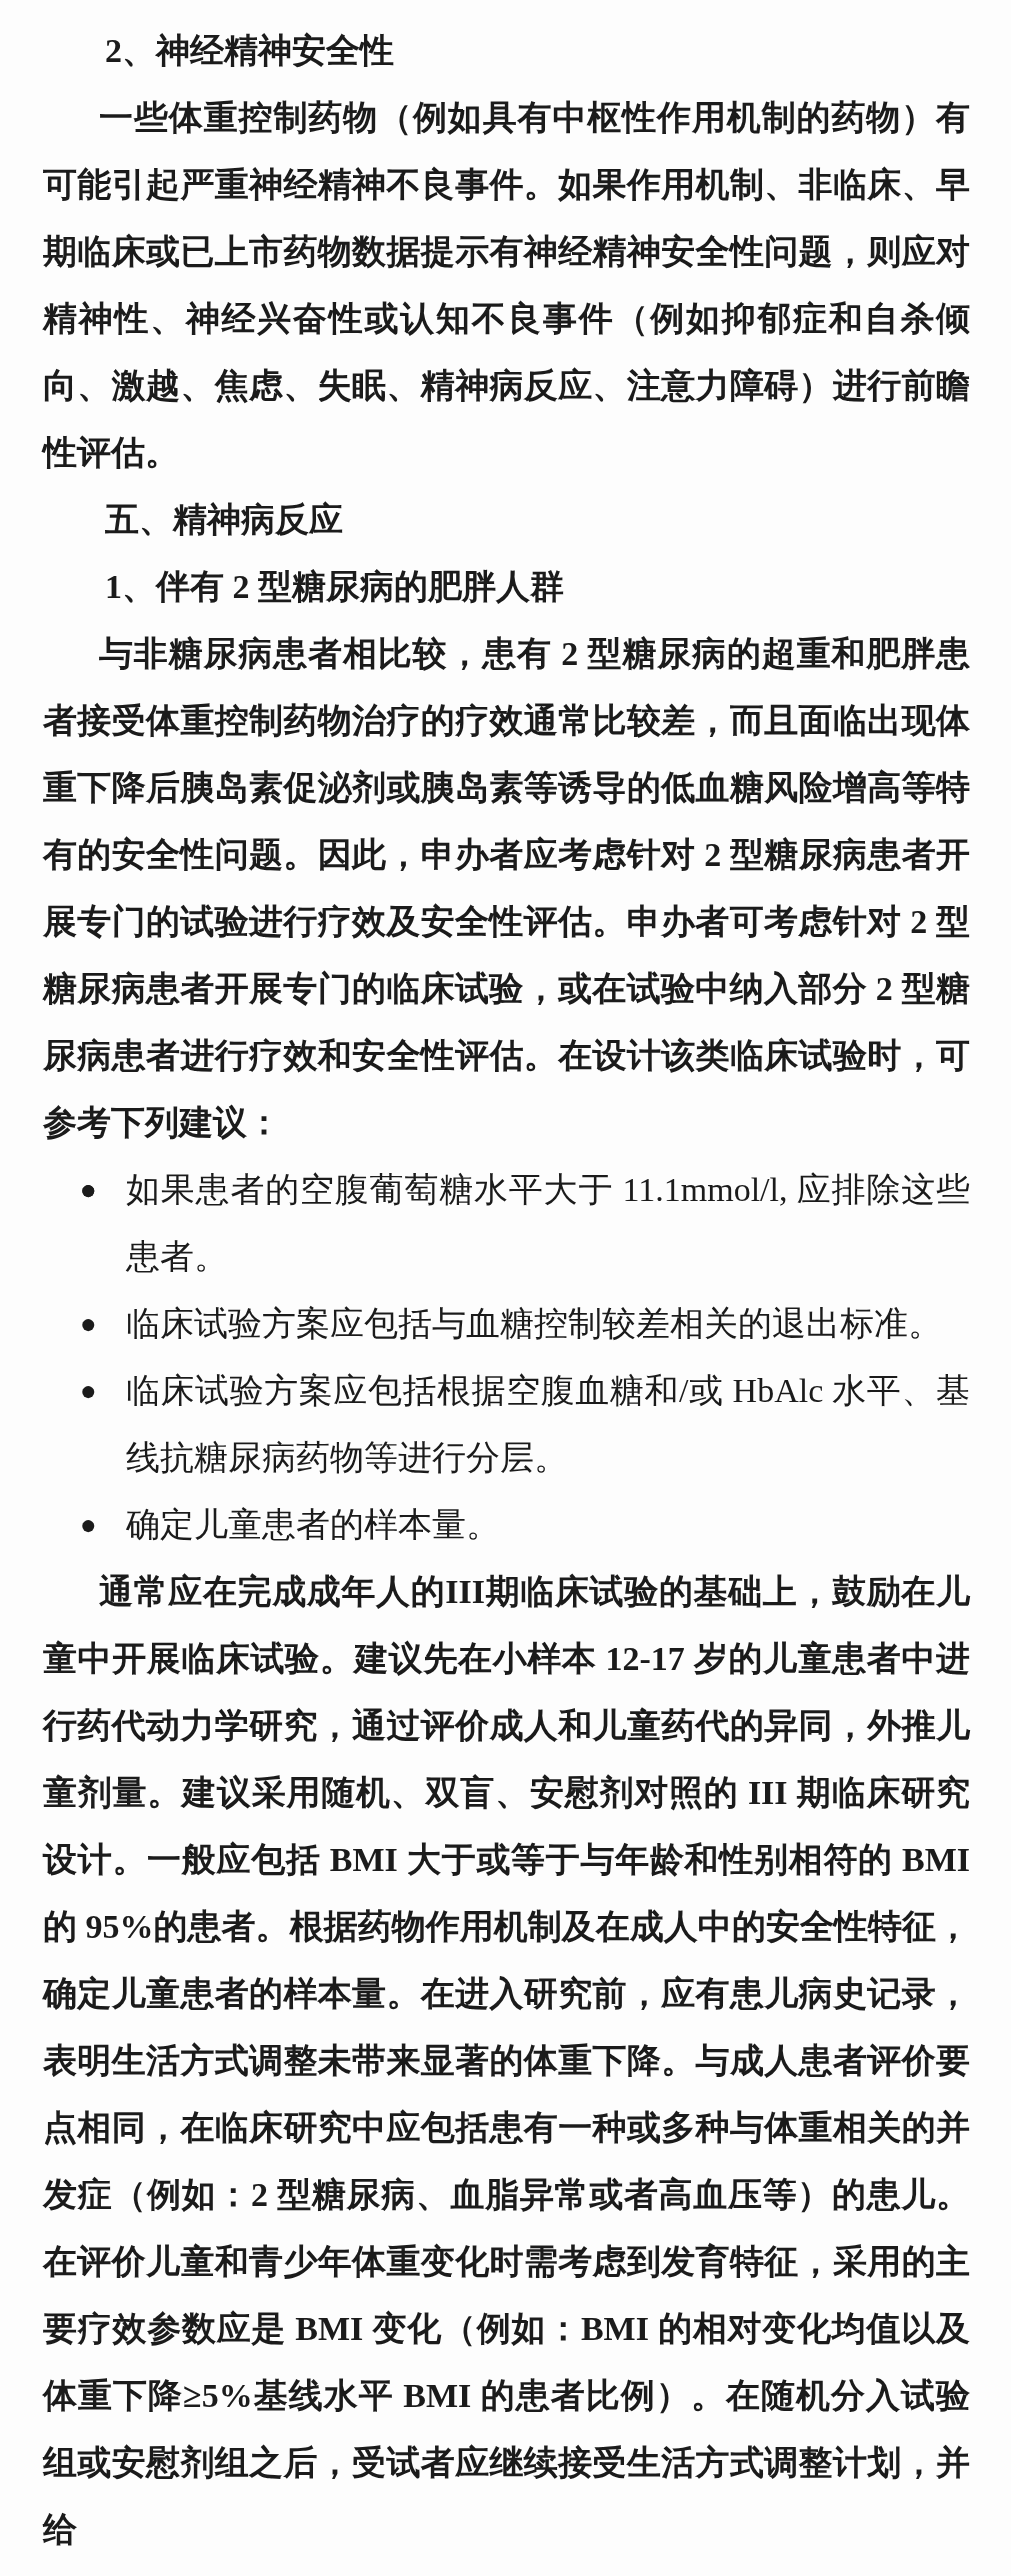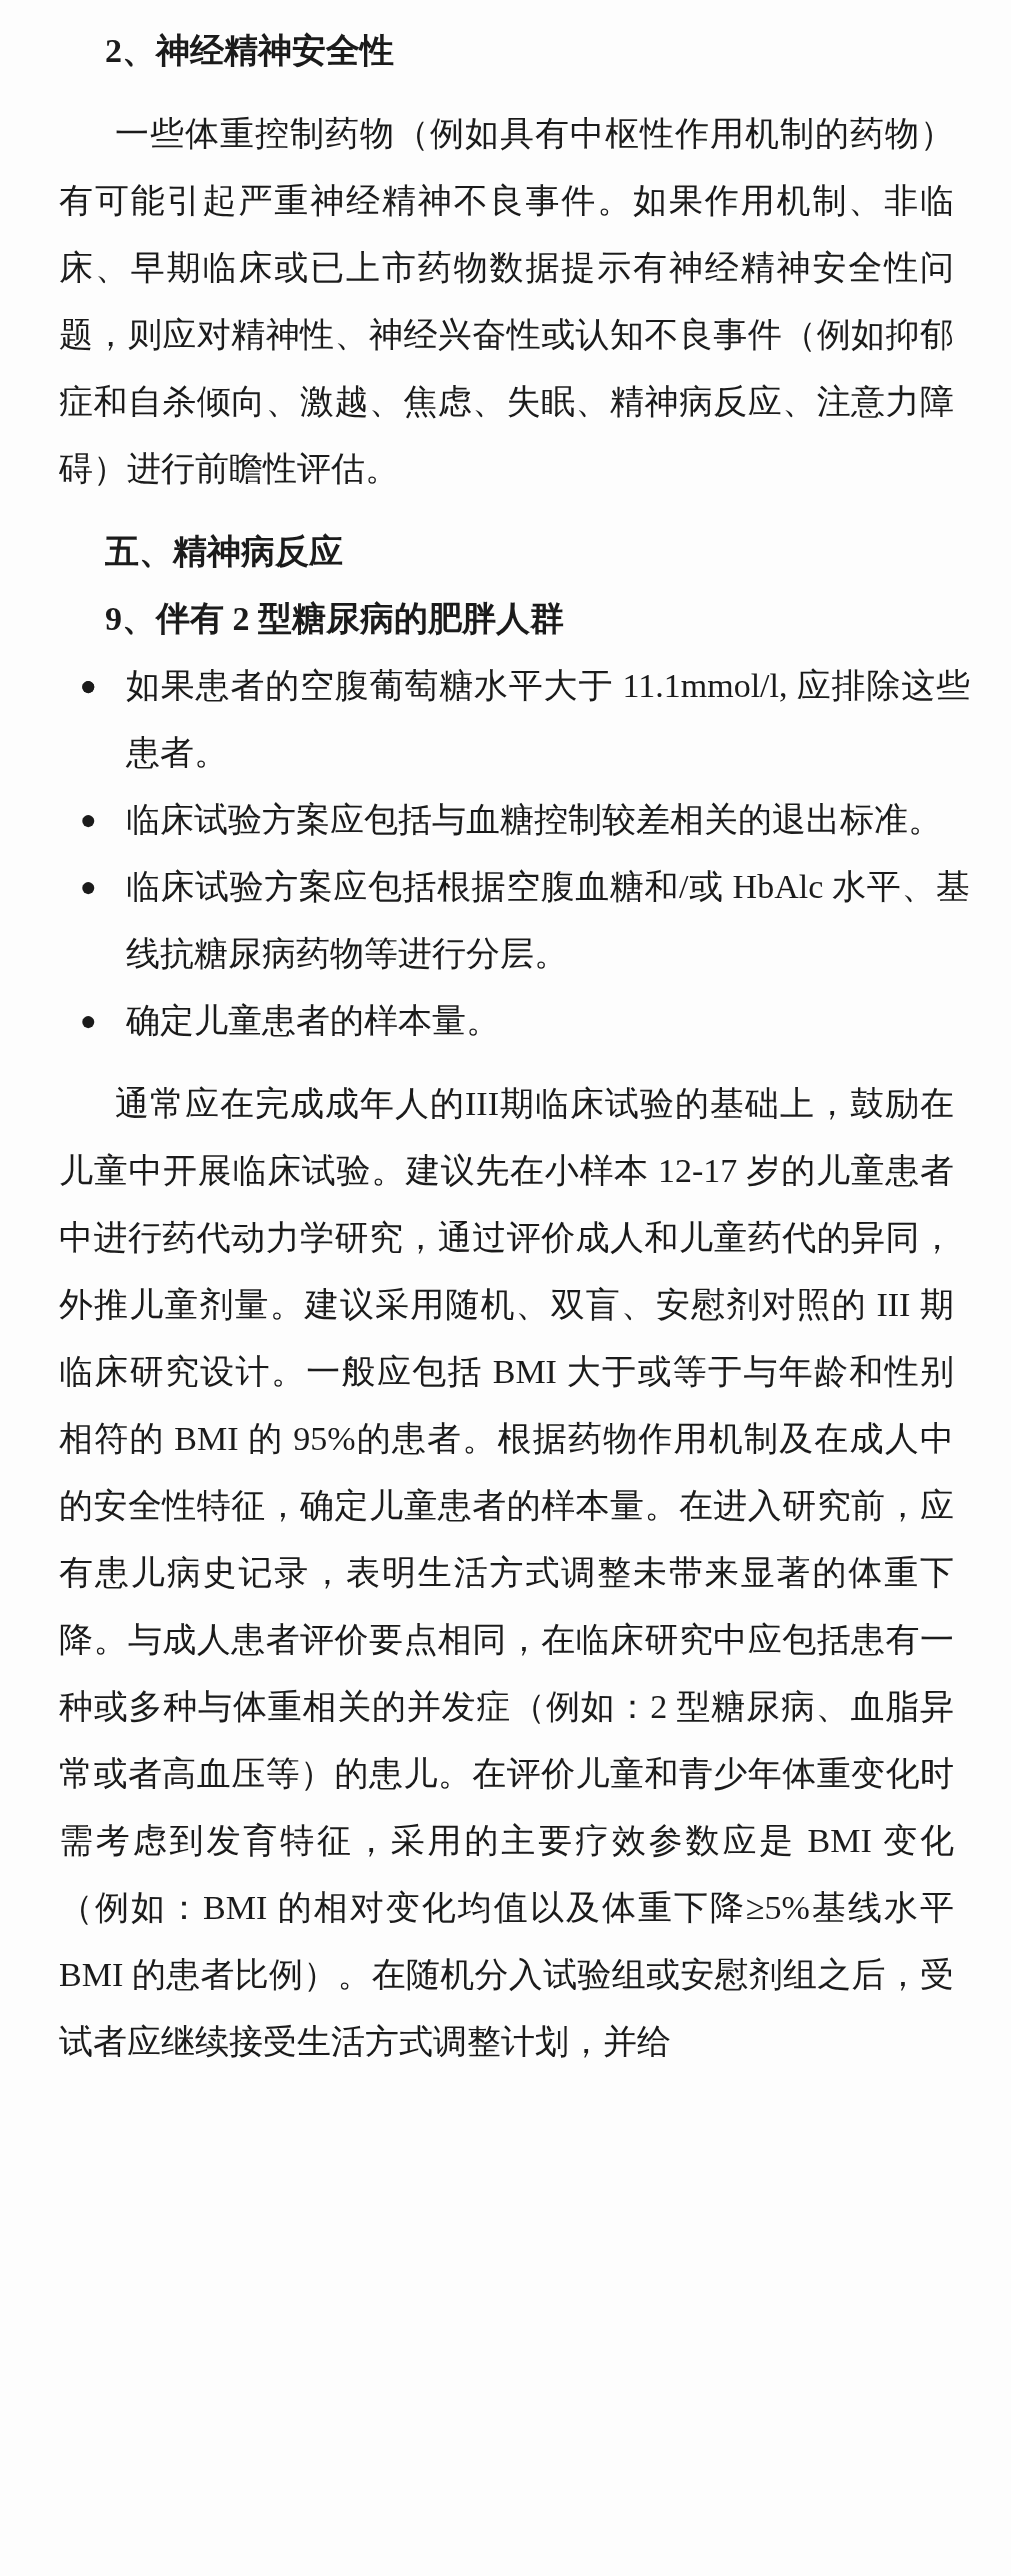--- a/index.html
+++ b/index.html
@@ -26,22 +26,23 @@
     text-justify: inter-ideograph;
   }
   .h {
     margin: 0 0 0 62px;
     font-size: 34px;
     font-weight: bold;
     line-height: 67px;
     text-align: left;
   }
   .para {
-    margin: 16px;
+    margin: 0;
     text-indent: 56px;
+    font-weight: bold;
   }
   .bullets {
     margin: 0;
   }
   .bullet-item {
     position: relative;
     padding-left: 83px;
     text-indent: 0;
   }
   .bullet {
@@ -56,22 +57,23 @@
 <body>
 
 <div class="page">
 
   <h1 class="h">2、神经精神安全性</h1>
 
   <p class="para">一些体重控制药物（例如具有中枢性作用机制的药物）有可能引起严重神经精神不良事件。如果作用机制、非临床、早期临床或已上市药物数据提示有神经精神安全性问题，则应对精神性、神经兴奋性或认知不良事件（例如抑郁症和自杀倾向、激越、焦虑、失眠、精神病反应、注意力障碍）进行前瞻性评估。</p>
 
   <h1 class="h">五、精神病反应</h1>
 
-  <h1 class="h">9、伴有 2 型糖尿病的肥胖人群</h1>
+  <h1 class="h">1、伴有 2 型糖尿病的肥胖人群</h1>
 
+  <p class="para">与非糖尿病患者相比较，患有 2 型糖尿病的超重和肥胖患者接受体重控制药物治疗的疗效通常比较差，而且面临出现体重下降后胰岛素促泌剂或胰岛素等诱导的低血糖风险增高等特有的安全性问题。因此，申办者应考虑针对 2 型糖尿病患者开展专门的试验进行疗效及安全性评估。申办者可考虑针对 2 型糖尿病患者开展专门的临床试验，或在试验中纳入部分 2 型糖尿病患者进行疗效和安全性评估。在设计该类临床试验时，可参考下列建议：</p>
 
   <div class="bullets">
 
     <div class="bullet-item">
       <span class="bullet">●</span>
     </div>
 
     <div class="bullet-item">
       <span class="bullet">●</span>
       <span class="bullet-text">如果患者的空腹葡萄糖水平大于 11.1mmol/l, 应排除这些患者。</span>

